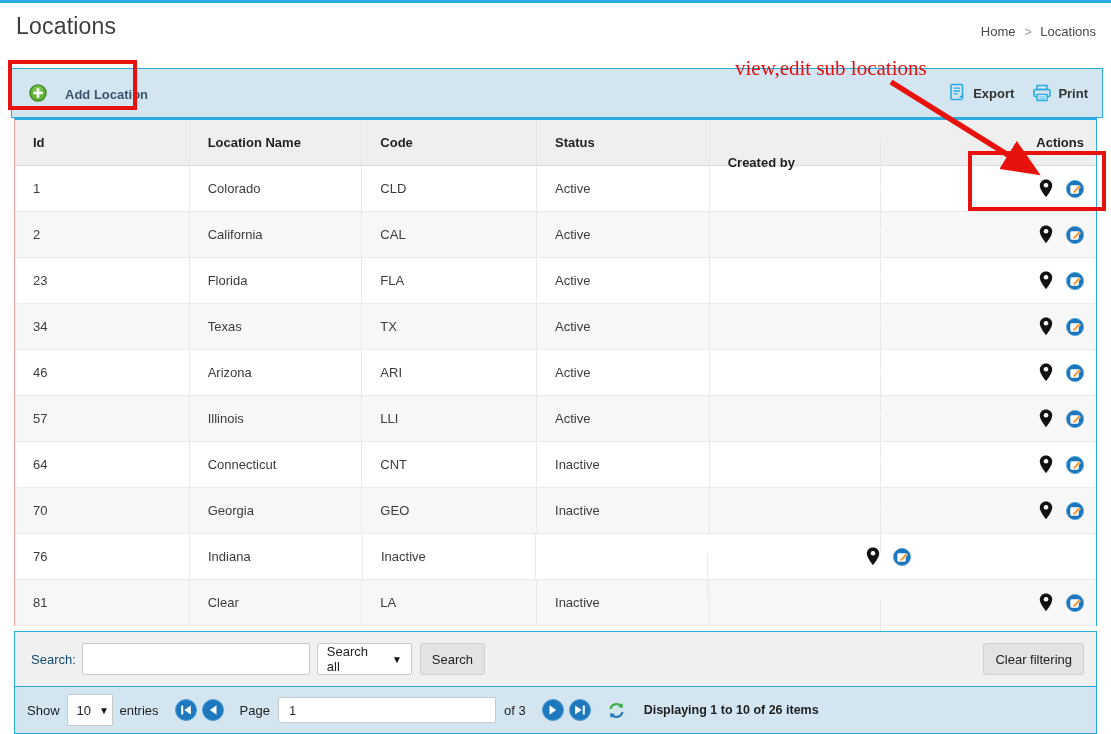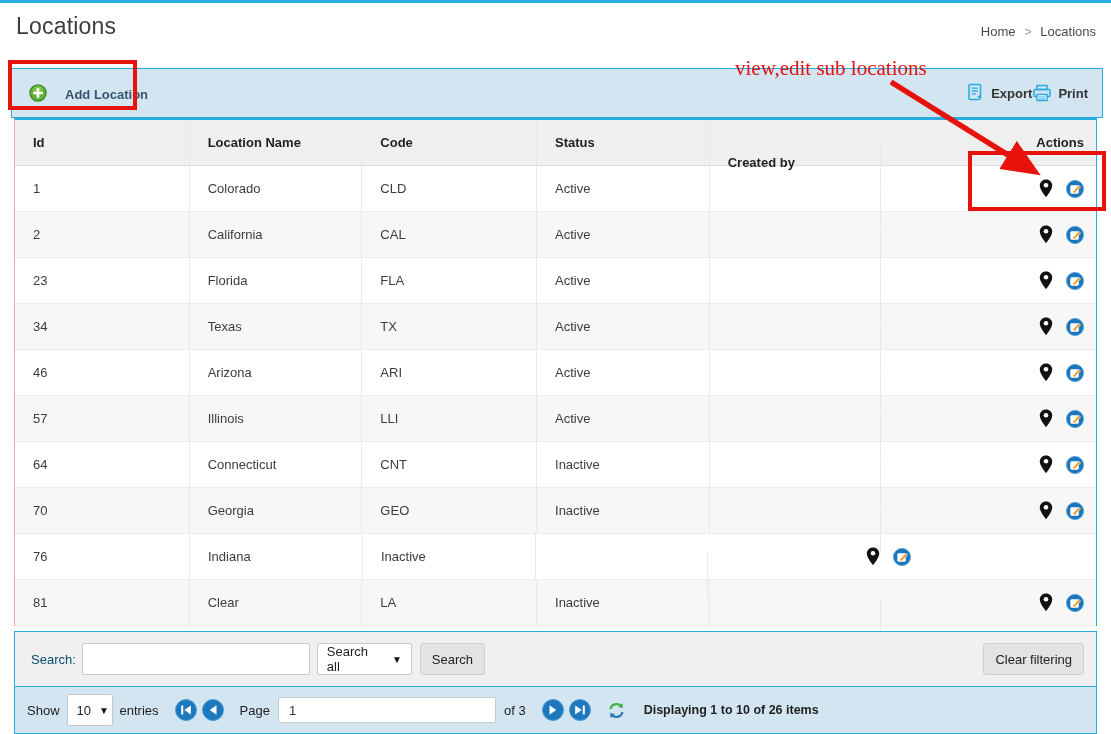--- a/index.html
+++ b/index.html
@@ -13,21 +13,21 @@
   
   .page-title { position:absolute; left:16px; top:13px; font-size:23px; color:#3d3d3d; letter-spacing:.2px; }
   .breadcrumb { position:absolute; right:15px; top:24px; font-size:13px; color:#4a4a4a; }
   .breadcrumb .sep { color:#9a9a9a; margin:0 5px; }
 
   
   .toolbar { position:absolute; left:11px; top:68px; width:1092px; height:50px;
              background:#d2e5f1; border:1px solid #2aabe2; display:flex; align-items:center; }
   .btn-add { display:flex; align-items:flex-end; gap:18px; margin-left:17px; cursor:pointer;
              font-size:13px; font-weight:bold; color:#3a566f; }
-  .toolbar-right { margin-left:auto; display:flex; align-items:center; margin-right:14px; }
+  .toolbar-right { margin-left:auto; display:flex; align-items:center; gap:18px; margin-right:14px; }
   .tool-btn { display:flex; align-items:center; gap:6px; cursor:pointer;
               font-size:13px; font-weight:bold; color:#333; }
 
   
   .grid { position:absolute; left:14px; top:118px; width:1083px;
           border-top:2px solid #2aabe2; border-left:1px solid #fca5a5; border-right:1px solid #2aabe2; }
   .tr { display:flex; height:46px; align-items:center; background:#fff; border-bottom:1px solid #ebebeb; }
   .grid-head .tr { background:#efefef; border-bottom:1px solid #dcdcdc; }
   .grid-head .td { font-weight:bold; color:#222; }
   .grid-body .tr:nth-child(even) { background:#f7f7f7; }

